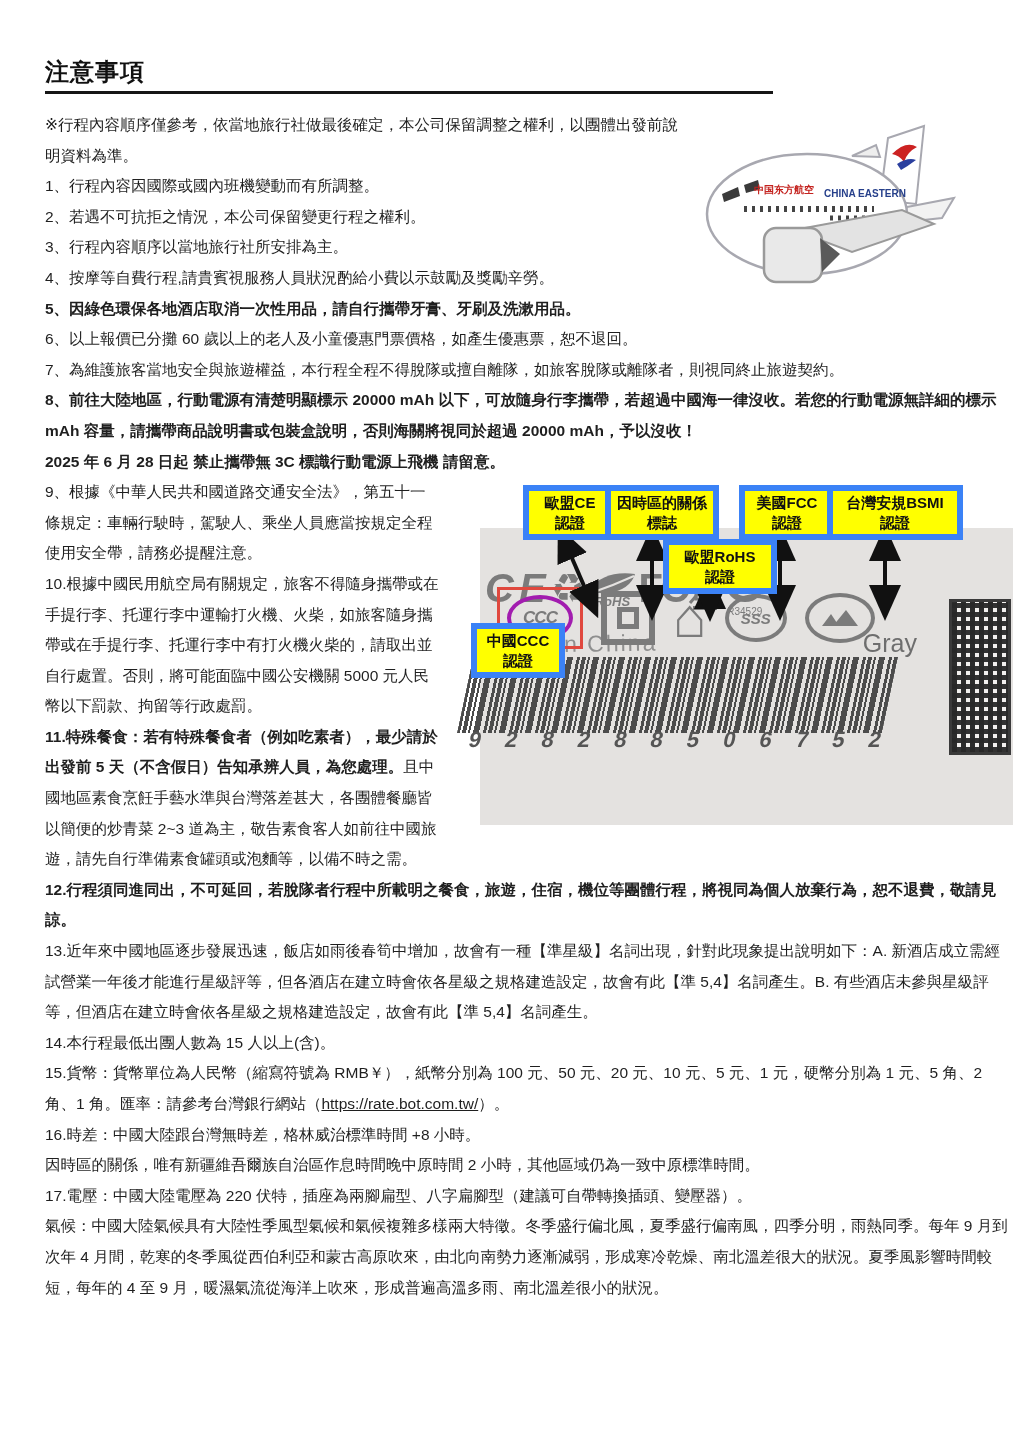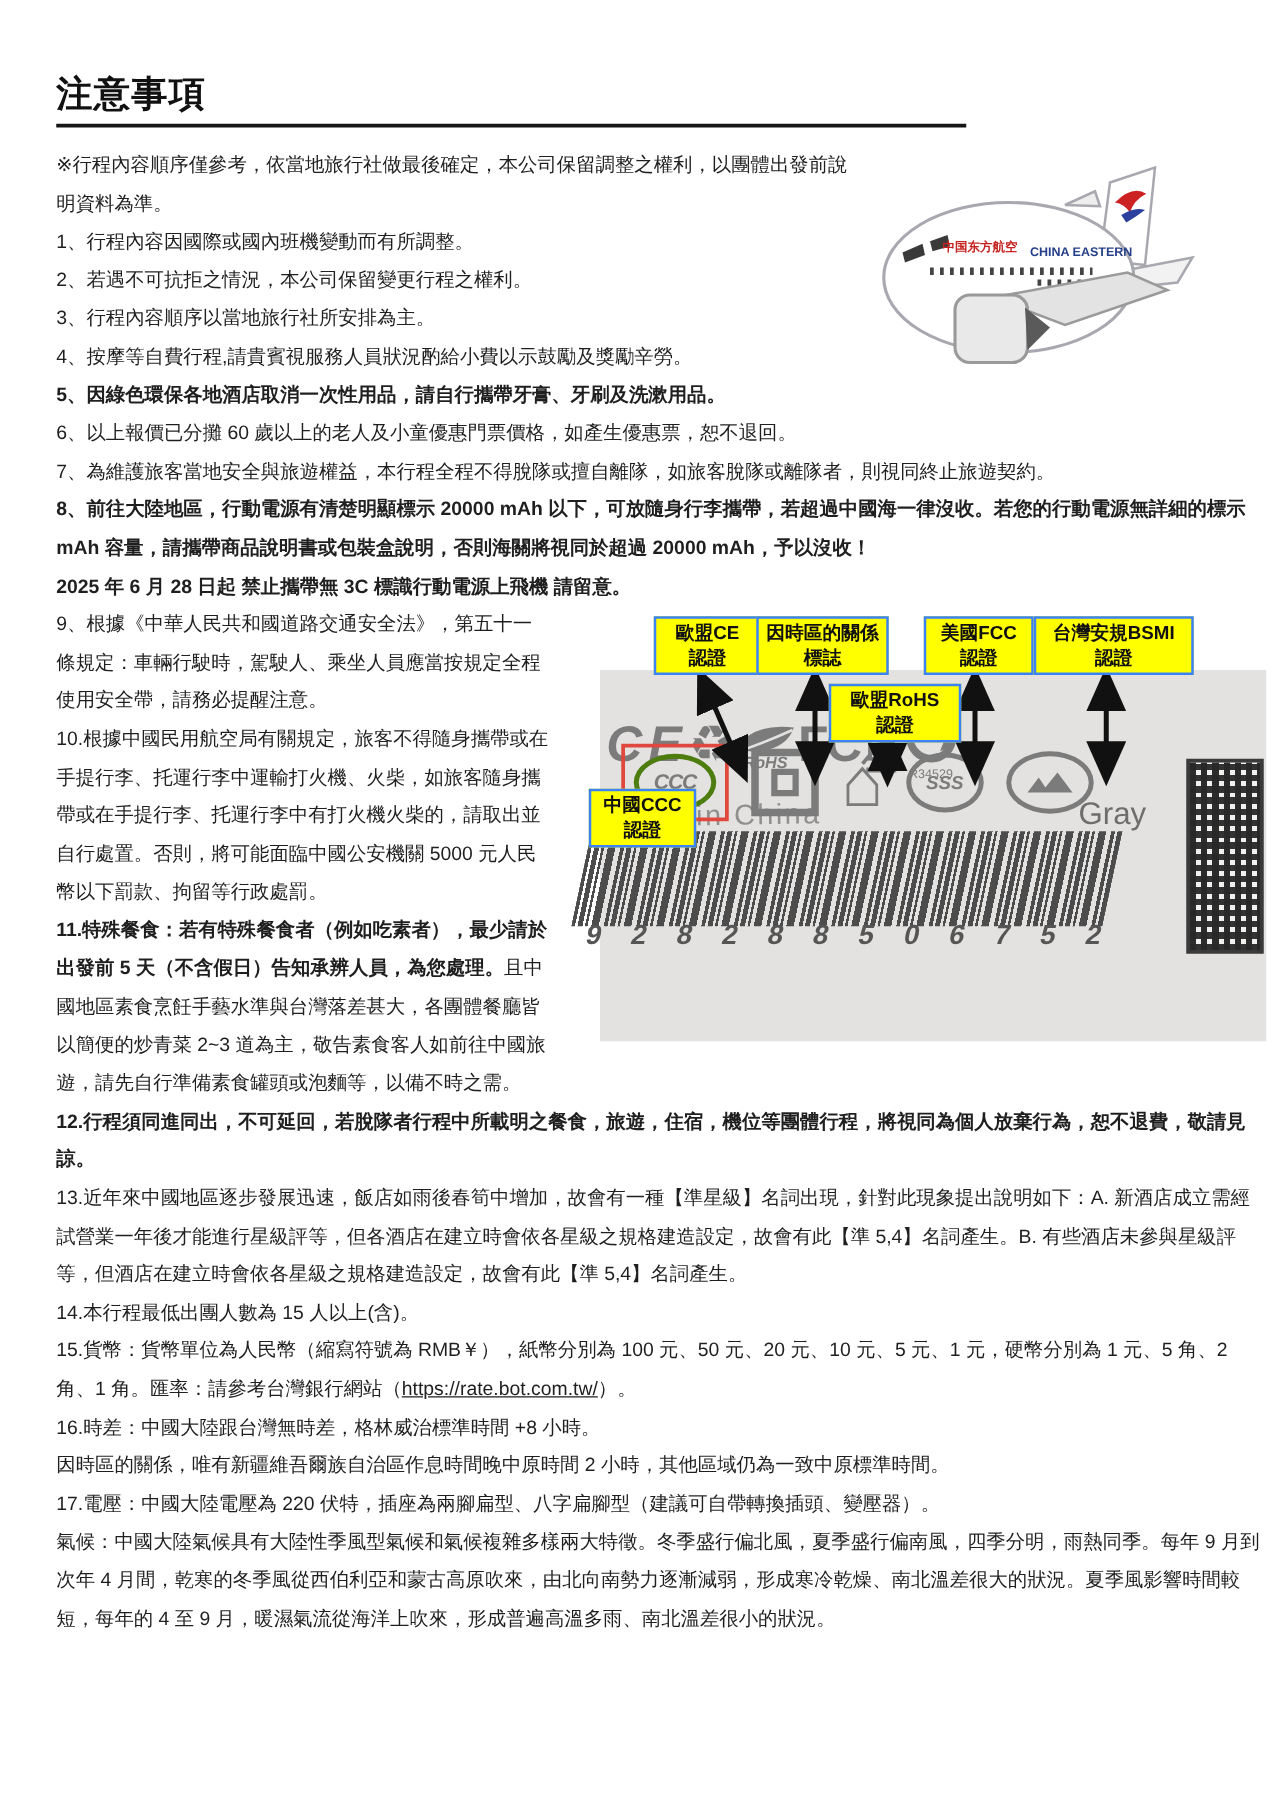--- a/index.html
+++ b/index.html
@@ -1,49 +1,49 @@
 <!DOCTYPE html>
 <html><head>
 <meta charset="utf-8">
 <style>
   html,body{margin:0;padding:0;background:#ffffff;width:1024px;height:1448px;overflow:hidden;}
   body{font-family:"Liberation Sans","DejaVu Sans",sans-serif;color:#1f1f1f;}
   .page{padding:56px 9px 0 45px;}
-  h1.title{font-size:29px;font-weight:bold;color:#111;margin:0 0 16px 0;width:728px;
+  h1.title{font-size:24px;font-weight:bold;color:#111;margin:0 0 16px 0;width:728px;
            border-bottom:3px solid #161616;padding-bottom:3px;letter-spacing:1px;}
   .content{width:970px;}
   p.para{margin:0;font-size:15.5px;line-height:30.6px;color:#1f1f1f;text-align:left;}
   .bold{font-weight:bold;}
   .red{color:#e04a3e;}
   .redb{color:#d9261c;font-weight:bold;}
   .mt{margin-top:11px;}
   a.doc-link{color:#1f1f1f;text-decoration:underline;cursor:pointer;}
 
   
   .fig-plane{float:right;width:265px;height:178px;margin:2px 48px 4px 18px;}
 
   
   .fig-cert{float:right;position:relative;width:560px;height:352px;margin:4px 0 10px 16px;}
   .photo{position:absolute;left:25px;top:47px;width:533px;height:297px;background:#e4e2e0;}
-  .ylabel{position:absolute;background:#ffff00;border:2px solid #3b82f6;font-weight:bold;
+  .ylabel{position:absolute;background:#ffff00;border:6px solid #3b82f6;font-weight:bold;
           font-size:15px;line-height:1.3;text-align:center;padding:2px 4px;color:#111;z-index:3;}
   .arrows{position:absolute;left:0;top:0;z-index:2;pointer-events:none;}
   .sym-row1{position:absolute;left:30px;top:78px;display:flex;align-items:center;
             color:#7b7b7b;z-index:1;}
   .sym-row2{position:absolute;left:42px;top:106px;display:flex;align-items:center;gap:18px;
             color:#7b7b7b;z-index:1;}
   .ce-mark{font-size:40px;font-weight:bold;letter-spacing:5px;font-style:italic;}
   .recycle-glyph{font-size:40px;line-height:1;}
   .rohs-wrap{display:flex;flex-direction:column;align-items:center;font-style:italic;}
   .rohs-text{font-size:13px;font-weight:bold;margin-top:-2px;}
   .fc-mark{font-size:40px;font-weight:bold;letter-spacing:-2px;}
   .circle-wrap{display:flex;flex-direction:column;align-items:center;}
   .bsmi-code{font-size:10px;margin-top:1px;}
   .ccc-redbox{border:3px solid #e0483e;padding:5px 7px;background:transparent;}
-  .ccc-ellipse{width:58px;height:38px;border:4px solid #4d7c0f;border-radius:50%;
+  .ccc-ellipse{width:58px;height:38px;border:4px solid #a21caf;border-radius:50%;
                display:flex;align-items:center;justify-content:center;}
   .ccc-text{font-size:17px;font-weight:bold;font-style:italic;letter-spacing:-1px;}
   .sq-outer{width:42px;height:42px;border:6px solid #7b7b7b;display:flex;align-items:center;justify-content:center;}
   .sq-inner{width:12px;height:12px;border:5px solid #7b7b7b;}
   .house-glyph{font-size:56px;line-height:40px;}
   .sss-ellipse{width:54px;height:40px;border:4px solid #7b7b7b;border-radius:50%;
                display:flex;align-items:center;justify-content:center;}
   .sss-text{font-size:15px;font-weight:bold;font-style:italic;}
   .mtn-ellipse{width:62px;height:42px;border:4px solid #7b7b7b;border-radius:50%;
                display:flex;align-items:center;justify-content:center;}

